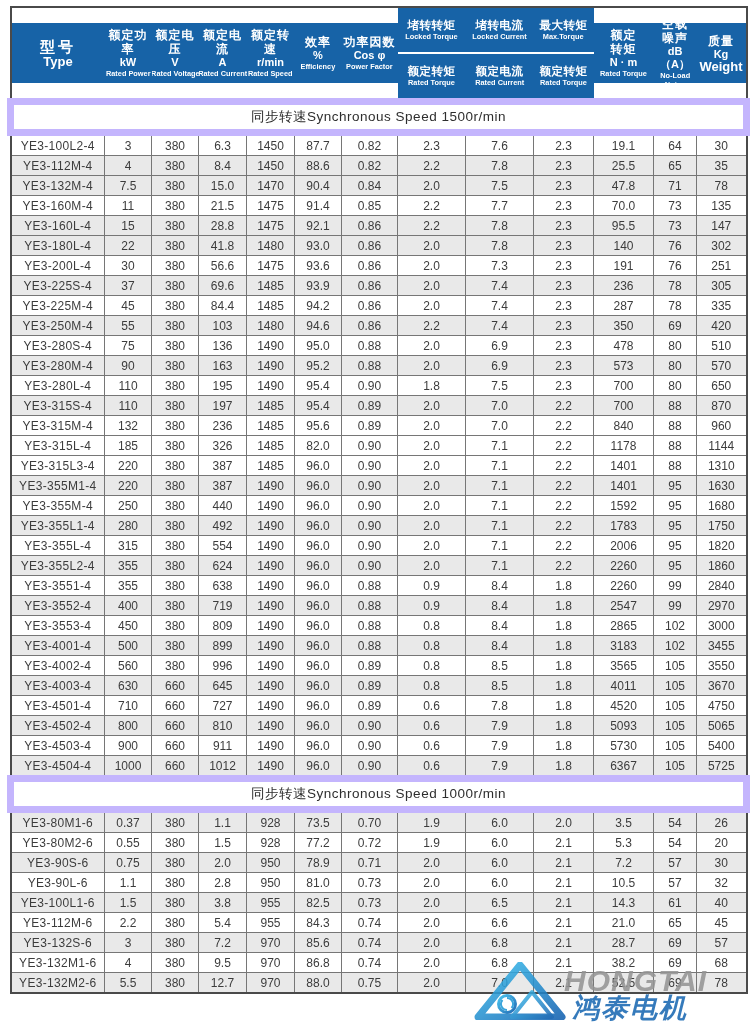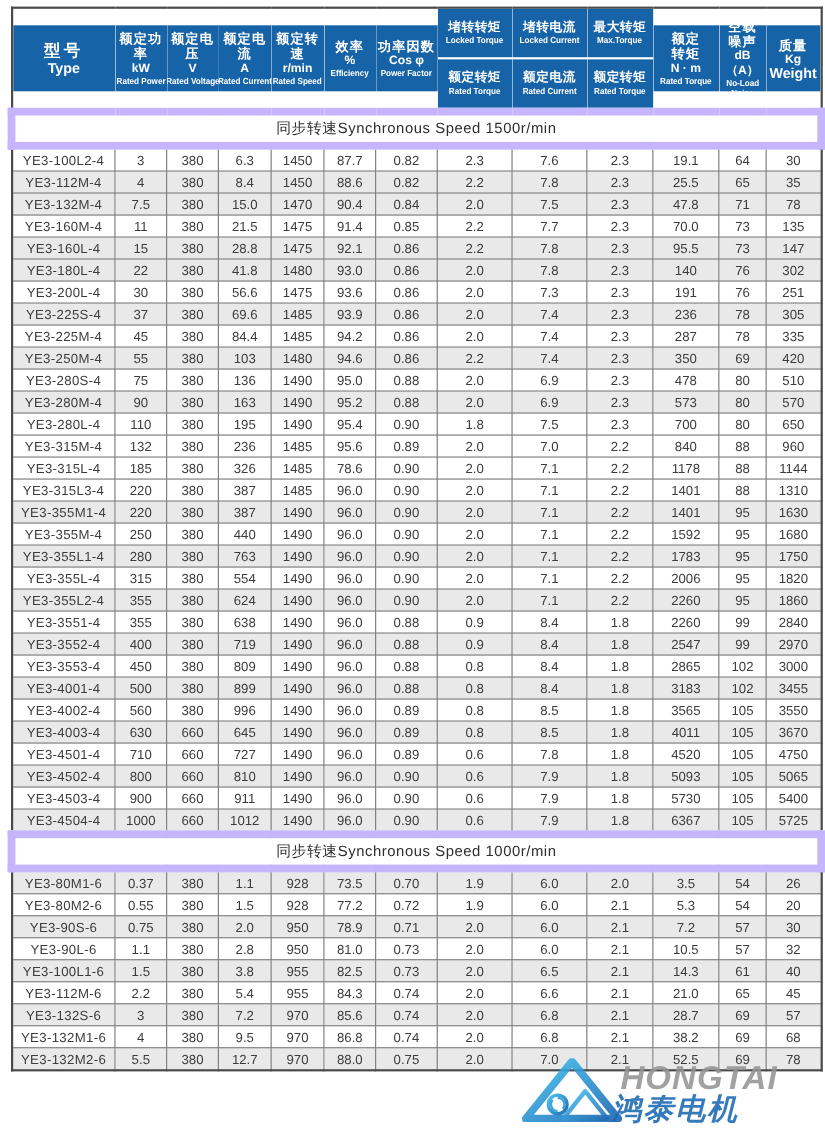--- a/index.html
+++ b/index.html
@@ -39,21 +39,21 @@
   td.model { letter-spacing:0.3px; }
   
   .watermark { position:absolute; left:452px; top:958px; width:296px; height:66px; pointer-events:none;font-style:italic; }
   .wm-tri { position:absolute; left:22px; top:4px; opacity:0.92; }
   .wm-brand {
     position:absolute; left:112px; top:6px;
     font-size:30px; font-weight:bold; letter-spacing:1px;
     color:rgba(148,148,148,0.88); white-space:nowrap;
   }
   .wm-brand-zh {
-    position:absolute; left:104px; top:32px;
+    position:absolute; left:120px; top:32px;
     font-size:27px; font-weight:bold; letter-spacing:2px;
     color:rgba(31,108,180,0.9); white-space:nowrap;
   }
 </style>
 </head>
 <body>
 
 <table class="spec-table">
   <colgroup>
     <col style="width:94px">
@@ -374,20 +374,35 @@
         <td class="val">1490</td>
         <td class="val">95.4</td>
         <td class="val">0.90</td>
         <td class="val">1.8</td>
         <td class="val">7.5</td>
         <td class="val">2.3</td>
         <td class="val">700</td>
         <td class="val">80</td>
         <td class="val">650</td>
       </tr>
+      <tr class="data-row stripe">
+        <td class="model">YE3-315S-4</td>
+        <td class="val">110</td>
+        <td class="val">380</td>
+        <td class="val">197</td>
+        <td class="val">1485</td>
+        <td class="val">95.4</td>
+        <td class="val">0.89</td>
+        <td class="val">2.0</td>
+        <td class="val">7.0</td>
+        <td class="val">2.2</td>
+        <td class="val">700</td>
+        <td class="val">88</td>
+        <td class="val">870</td>
+      </tr>
       <tr class="data-row">
         <td class="model">YE3-315M-4</td>
         <td class="val">132</td>
         <td class="val">380</td>
         <td class="val">236</td>
         <td class="val">1485</td>
         <td class="val">95.6</td>
         <td class="val">0.89</td>
         <td class="val">2.0</td>
         <td class="val">7.0</td>
@@ -395,21 +410,21 @@
         <td class="val">840</td>
         <td class="val">88</td>
         <td class="val">960</td>
       </tr>
       <tr class="data-row">
         <td class="model">YE3-315L-4</td>
         <td class="val">185</td>
         <td class="val">380</td>
         <td class="val">326</td>
         <td class="val">1485</td>
-        <td class="val">78.6</td>
+        <td class="val">82.0</td>
         <td class="val">0.90</td>
         <td class="val">2.0</td>
         <td class="val">7.1</td>
         <td class="val">2.2</td>
         <td class="val">1178</td>
         <td class="val">88</td>
         <td class="val">1144</td>
       </tr>
       <tr class="data-row">
         <td class="model">YE3-315L3-4</td>
@@ -453,21 +468,21 @@
         <td class="val">7.1</td>
         <td class="val">2.2</td>
         <td class="val">1592</td>
         <td class="val">95</td>
         <td class="val">1680</td>
       </tr>
       <tr class="data-row stripe">
         <td class="model">YE3-355L1-4</td>
         <td class="val">280</td>
         <td class="val">380</td>
-        <td class="val">763</td>
+        <td class="val">492</td>
         <td class="val">1490</td>
         <td class="val">96.0</td>
         <td class="val">0.90</td>
         <td class="val">2.0</td>
         <td class="val">7.1</td>
         <td class="val">2.2</td>
         <td class="val">1783</td>
         <td class="val">95</td>
         <td class="val">1750</td>
       </tr>

